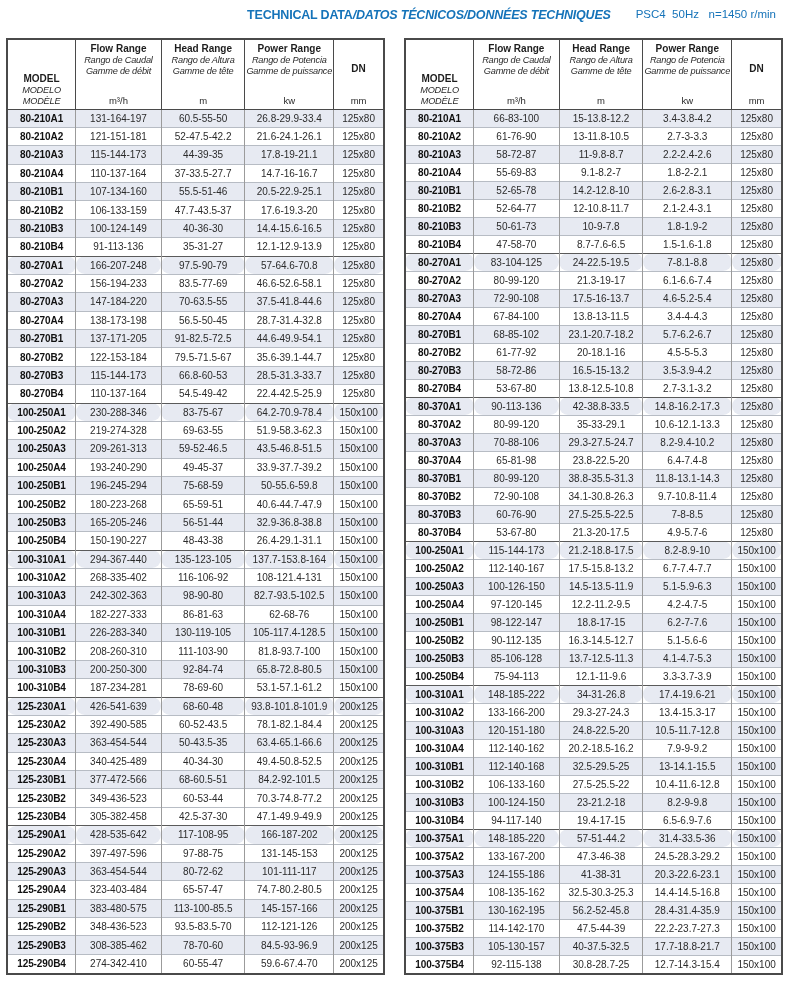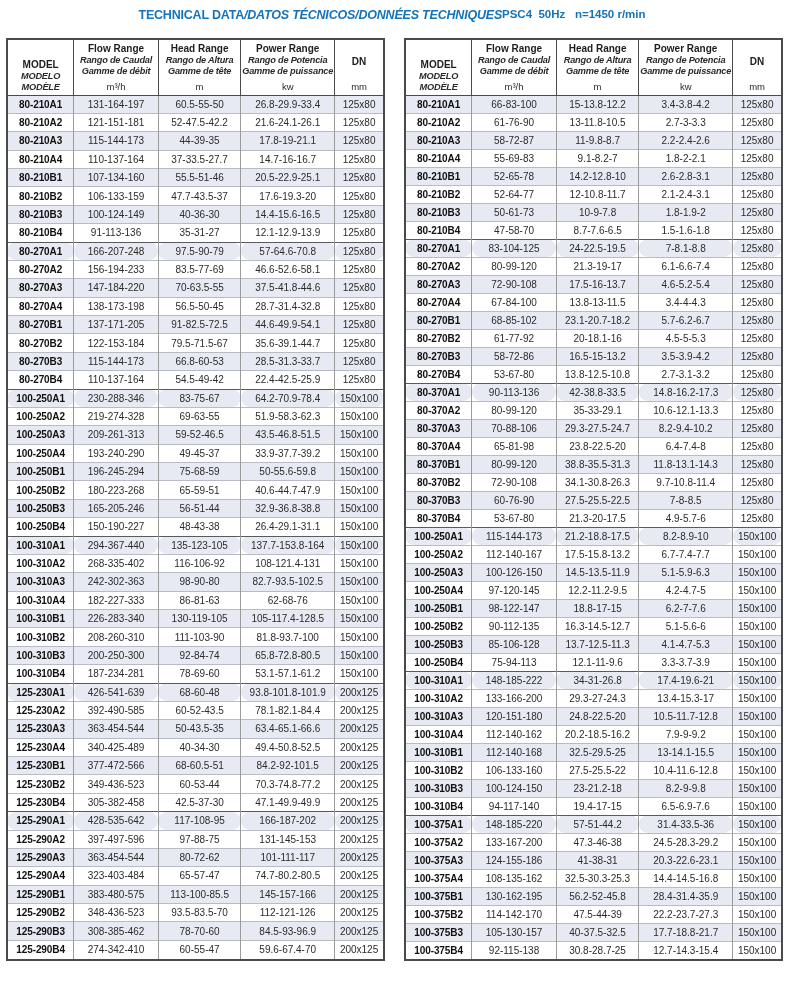--- a/index.html
+++ b/index.html
@@ -5,55 +5,56 @@
   * { box-sizing: border-box; margin: 0; padding: 0; }
   html, body { background: #ffffff; }
   body {
     width: 786px; height: 1000px;
     font-family: "Liberation Sans", sans-serif;
     overflow: hidden;
   }
   .page { position: relative; width: 786px; height: 1000px; background: #fff; }
 
   .topbar {
-    display: flex; justify-content: center; align-items: flex-start;
+    display: flex; justify-content: flex-end; align-items: flex-start;
     padding: 8px 8px 0 8px; height: 34px;
   }
   .page-title {
     color: #1573b9; font-size: 12.5px; font-weight: bold; letter-spacing: -0.2px;
     white-space: nowrap;
   }
   .page-title .it { font-style: italic; }
   .spec-label {
-    color: #1573b9; font-size: 11.5px; font-weight: bold; white-space: pre;
+    color: #1573b9; font-size: 11.5px; font-weight: normal; white-space: pre;
     padding-right: 2px;
+    margin-left: 25px;
   }
 
   .tables {
     display: flex; gap: 19px;
     padding: 0 3px 0 6px; margin-top: 4px;
   }
   table.data-table {
     flex: 1; border-collapse: collapse; table-layout: fixed;
     border: 2px solid #4a4a4a;
     background: #fff;
   }
   col.c-model { width: 18.5%; } col.c-flow { width: 23%; }
   col.c-head { width: 22.5%; } col.c-power { width: 22.5%; }
   col.c-dn { width: 13.5%; }
 
   thead th {
     border: 1.5px solid #4a4a4a;
-    background: #ffffff; height: 56px; padding: 3px 1px 2px;
+    background: #ffffff; height: 70px; padding: 3px 1px 2px;
     vertical-align: middle; font-weight: normal;
   }
   .th-inner { display: flex; flex-direction: column; justify-content: space-between; height: 100%; }
   .th-inner.center { justify-content: flex-end; }
   .hdr-en { font-size: 10px; font-weight: bold; color: #1d1d1d; line-height: 12px; white-space: nowrap; }
-  .hdr-it { font-size: 9.2px; font-weight: bold; font-style: italic; color: #2a2a2a; line-height: 11px; white-space: nowrap; letter-spacing: -0.2px; }
+  .hdr-it { font-size: 9.2px; font-weight: normal; font-style: italic; color: #2a2a2a; line-height: 11px; white-space: nowrap; letter-spacing: -0.2px; }
   .hdr-unit { font-size: 9.5px; color: #2a2a2a; line-height: 12px; }
   .dn-label { flex: 1; display: flex; align-items: center; justify-content: center; }
 
   tbody td {
     height: 17.5px; padding: 0 1px;
     text-align: center; vertical-align: middle;
     font-size: 10px; color: #2b2b2b; white-space: nowrap;
     border-left: 1px solid #9b9b9b; border-right: 1px solid #9b9b9b;
     border-top: 1px solid #b7bcc4;
     background: #ffffff; line-height: 17px;

